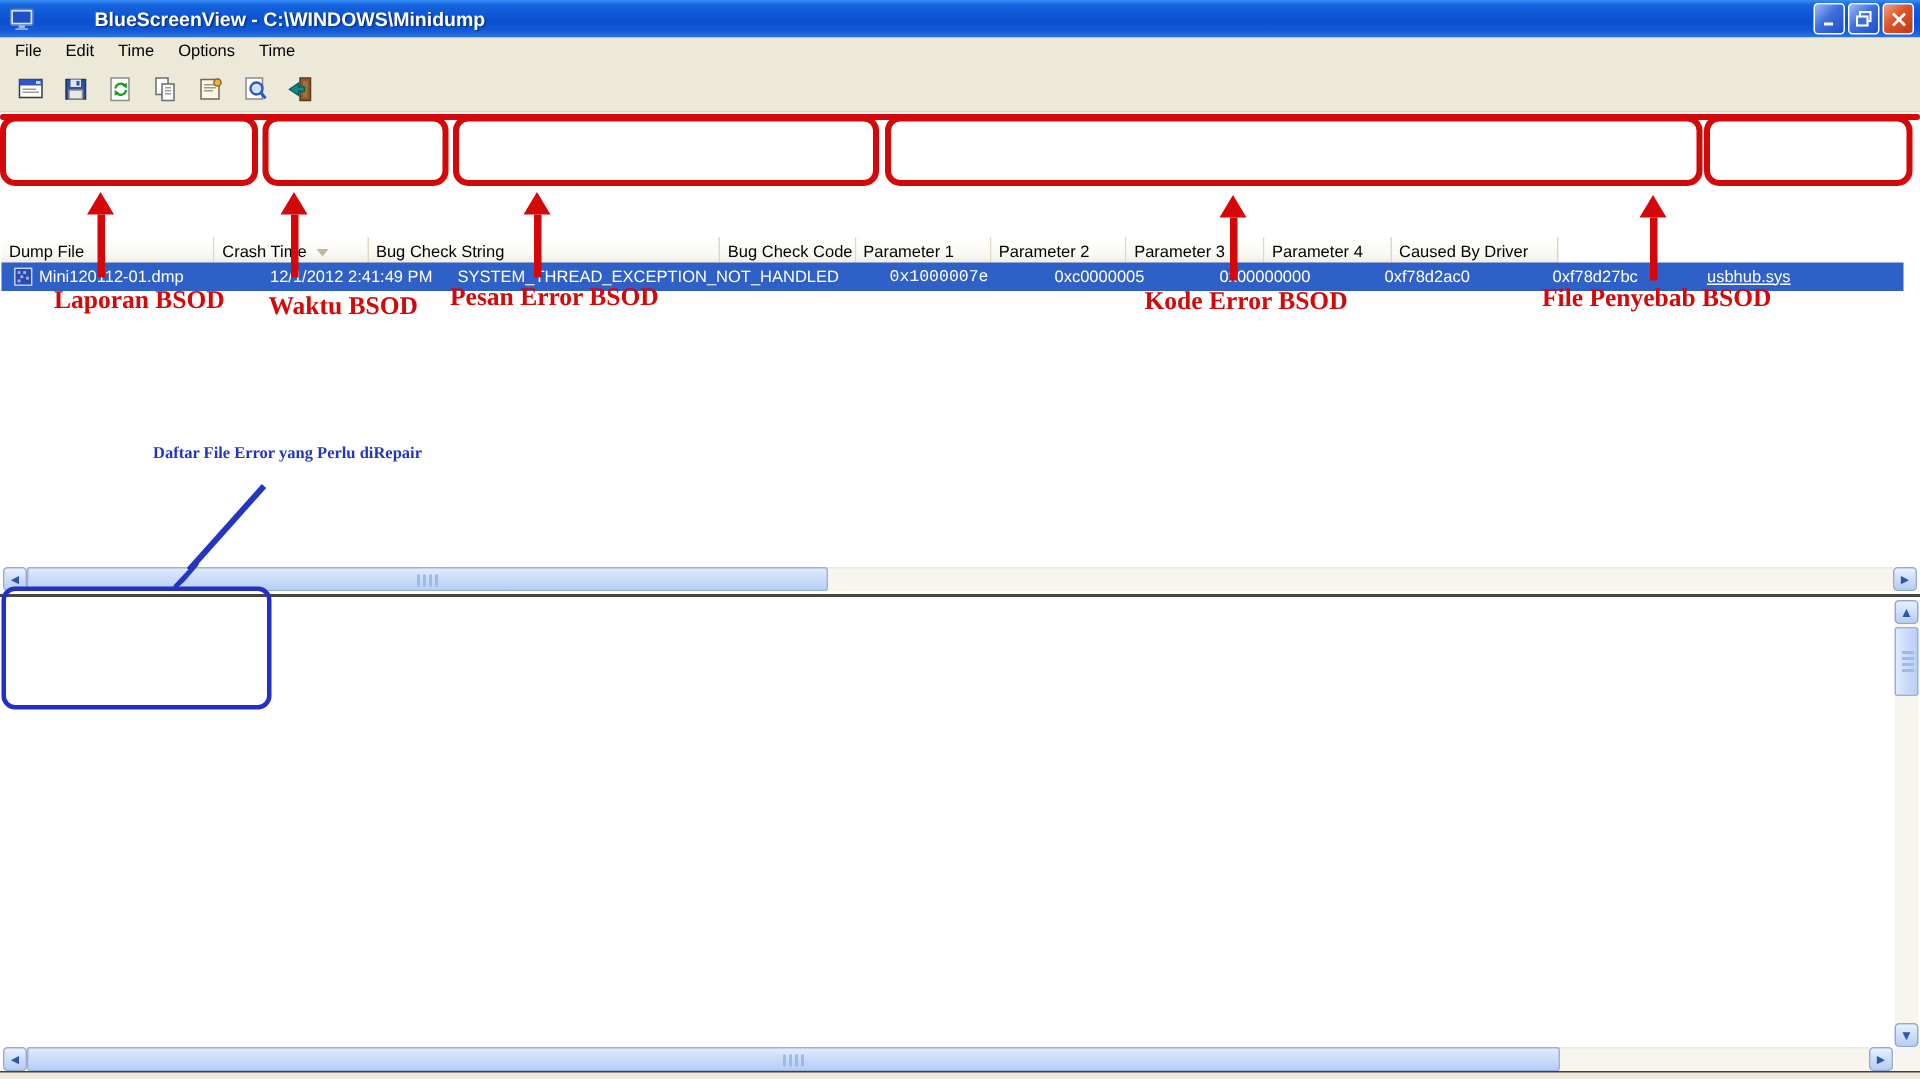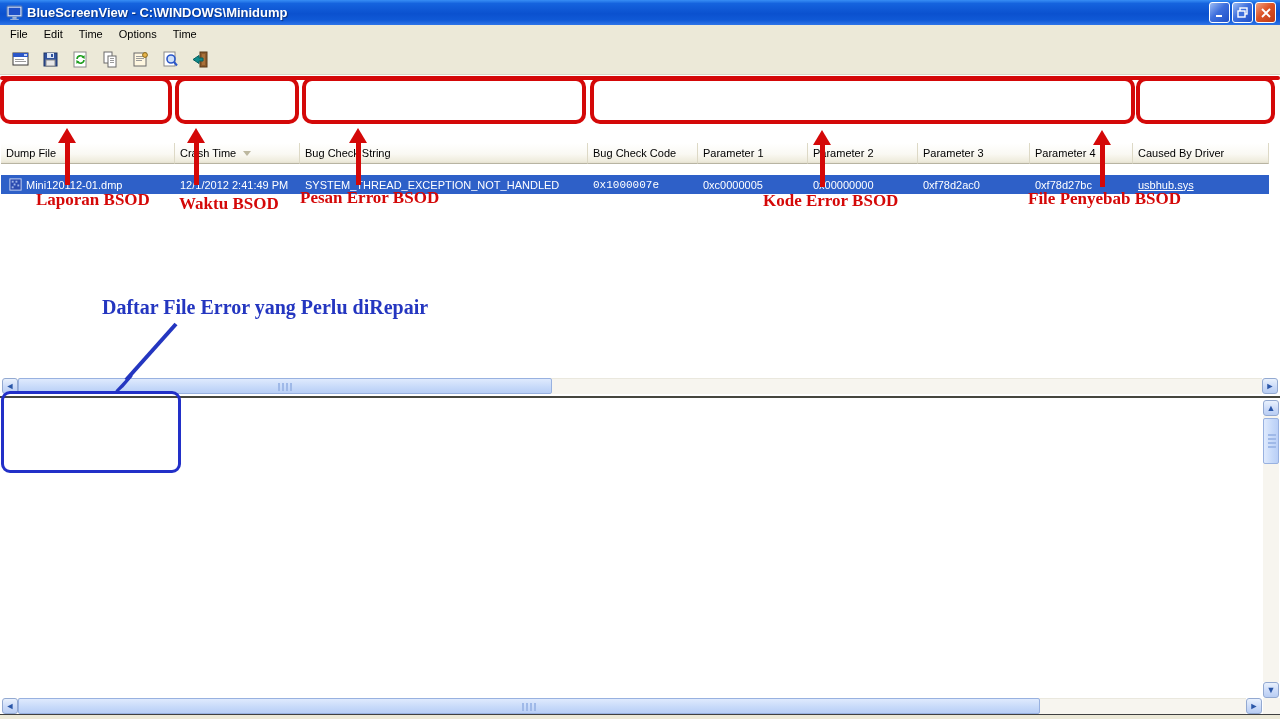--- a/index.html
+++ b/index.html
@@ -5,21 +5,21 @@
   html,body{margin:0;padding:0;}
   body{width:1280px;height:719px;overflow:hidden;background:#ECE9D8;
        font-family:"Liberation Sans", sans-serif;font-size:11px;color:#000;}
   .window{position:absolute;inset:0;}
 
   
   .titlebar{position:absolute;left:0;top:0;width:1280px;height:25px;
     background:linear-gradient(180deg,#388EF5 0%,#1563DE 14%,#0B51CF 55%,#1059D6 80%,#2E74E8 100%);
     display:flex;align-items:center;padding:0 4px;box-sizing:border-box;}
   .titlebar .app-icon{width:17px;height:17px;margin:0 4px 0 2px;flex:0 0 auto;}
-  .title-text{color:#fff;font-weight:bold;font-size:13px;text-shadow:1px 1px 1px #09317E;white-space:nowrap;}
+  .title-text{color:#fff;font-weight:bold;font-size:13px;text-shadow:1px 1px 1px #09317E;white-space:nowrap;margin-left:36px;}
   .win-buttons{margin-left:auto;display:flex;gap:2px;}
   .win-btn{width:21px;height:21px;border:1px solid #fff;border-radius:3px;color:#fff;
     display:flex;align-items:center;justify-content:center;font-size:11px;font-weight:bold;
     background:linear-gradient(135deg,#9DBDF4 0%,#3E6FDD 45%,#1F50C8 100%);box-sizing:border-box;}
   .win-btn.close{background:linear-gradient(135deg,#F0A183 0%,#DD5326 45%,#BE3A16 100%);}
   .win-btn svg{display:block;}
 
   
   .menubar{position:absolute;left:0;top:25px;width:1280px;height:19px;background:#ECE9D8;
     display:flex;align-items:center;padding-left:2px;}
@@ -34,21 +34,21 @@
     border-top:2px solid #46463F;box-sizing:border-box;}
   .bottom-strip{position:absolute;left:0;top:714px;width:1280px;height:5px;background:#ECE9D8;border-top:1px solid #404040;box-sizing:border-box;}
 
   
   .lv-header{position:absolute;display:flex;}
   .hcell{height:100%;box-sizing:border-box;display:flex;align-items:center;padding-left:5px;
     background:linear-gradient(180deg,#FFFFFF 0%,#FAF9F3 55%,#EFECDD 90%,#E5E1D0 100%);
     border-right:1px solid #DDD9C6;border-bottom:1px solid #B8B4A2;white-space:nowrap;overflow:hidden;}
   .sort{width:0;height:0;border-left:4px solid transparent;border-right:4px solid transparent;margin-left:7px;flex:0 0 auto;}
   .sort.down{border-top:5px solid #BDB89F;}
-  #upper-header{left:1px;top:68px;width:1268px;height:21px;}
+  #upper-header{left:1px;top:83px;width:1038px;height:21px;}
 
   
   .lv-row{display:flex;align-items:center;white-space:nowrap;}
   .cell{height:100%;box-sizing:border-box;display:flex;align-items:center;padding-left:5px;overflow:hidden;white-space:nowrap;flex:0 0 auto;}
   #upper-row{position:absolute;left:1px;top:100px;width:1268px;height:19px;background:#2E60C8;color:#fff;}
   .row-icon{width:15px;height:15px;margin:0 3px 0 2px;flex:0 0 auto;}
 
   
   .sb-btn{position:absolute;width:16px;height:16px;box-sizing:border-box;border:1px solid #93A9D1;border-radius:3px;
     background:linear-gradient(180deg,#E9F1FD 0%,#CCDBF8 55%,#B8CDF3 100%);
@@ -93,21 +93,21 @@
   #red-arrow-2{left:349px;top:128px;}
   #red-arrow-3{left:813px;top:130px;}
   #red-arrow-4{left:1093px;top:130px;}
   .ann-label{position:absolute;z-index:33;color:#D40808;font-family:"Liberation Serif", serif;font-weight:bold;font-size:17px;white-space:nowrap;}
   #ann-label-0{left:36px;top:190px;}
   #ann-label-1{left:179px;top:194px;}
   #ann-label-2{left:300px;top:188px;}
   #ann-label-3{left:763px;top:191px;}
   #ann-label-4{left:1028px;top:189px;}
   .blue-note{position:absolute;left:102px;top:296px;z-index:33;color:#2436C0;
-    font-family:"Liberation Serif", serif;font-weight:bold;font-size:20px;white-space:nowrap;}
+    font-family:"Liberation Serif", serif;font-weight:bold;font-size:11px;white-space:nowrap;}
   #blue-arrow{position:absolute;left:110px;top:318px;z-index:34;}
   .blue-box{position:absolute;left:1px;top:391px;width:180px;height:82px;border:3px solid #2230C8;border-radius:9px;box-sizing:border-box;z-index:31;}
 </style>
 </head>
 <body>
 
 <div class="window">
 
   <div class="titlebar">
     <svg class="app-icon" viewBox="0 0 16 16">

